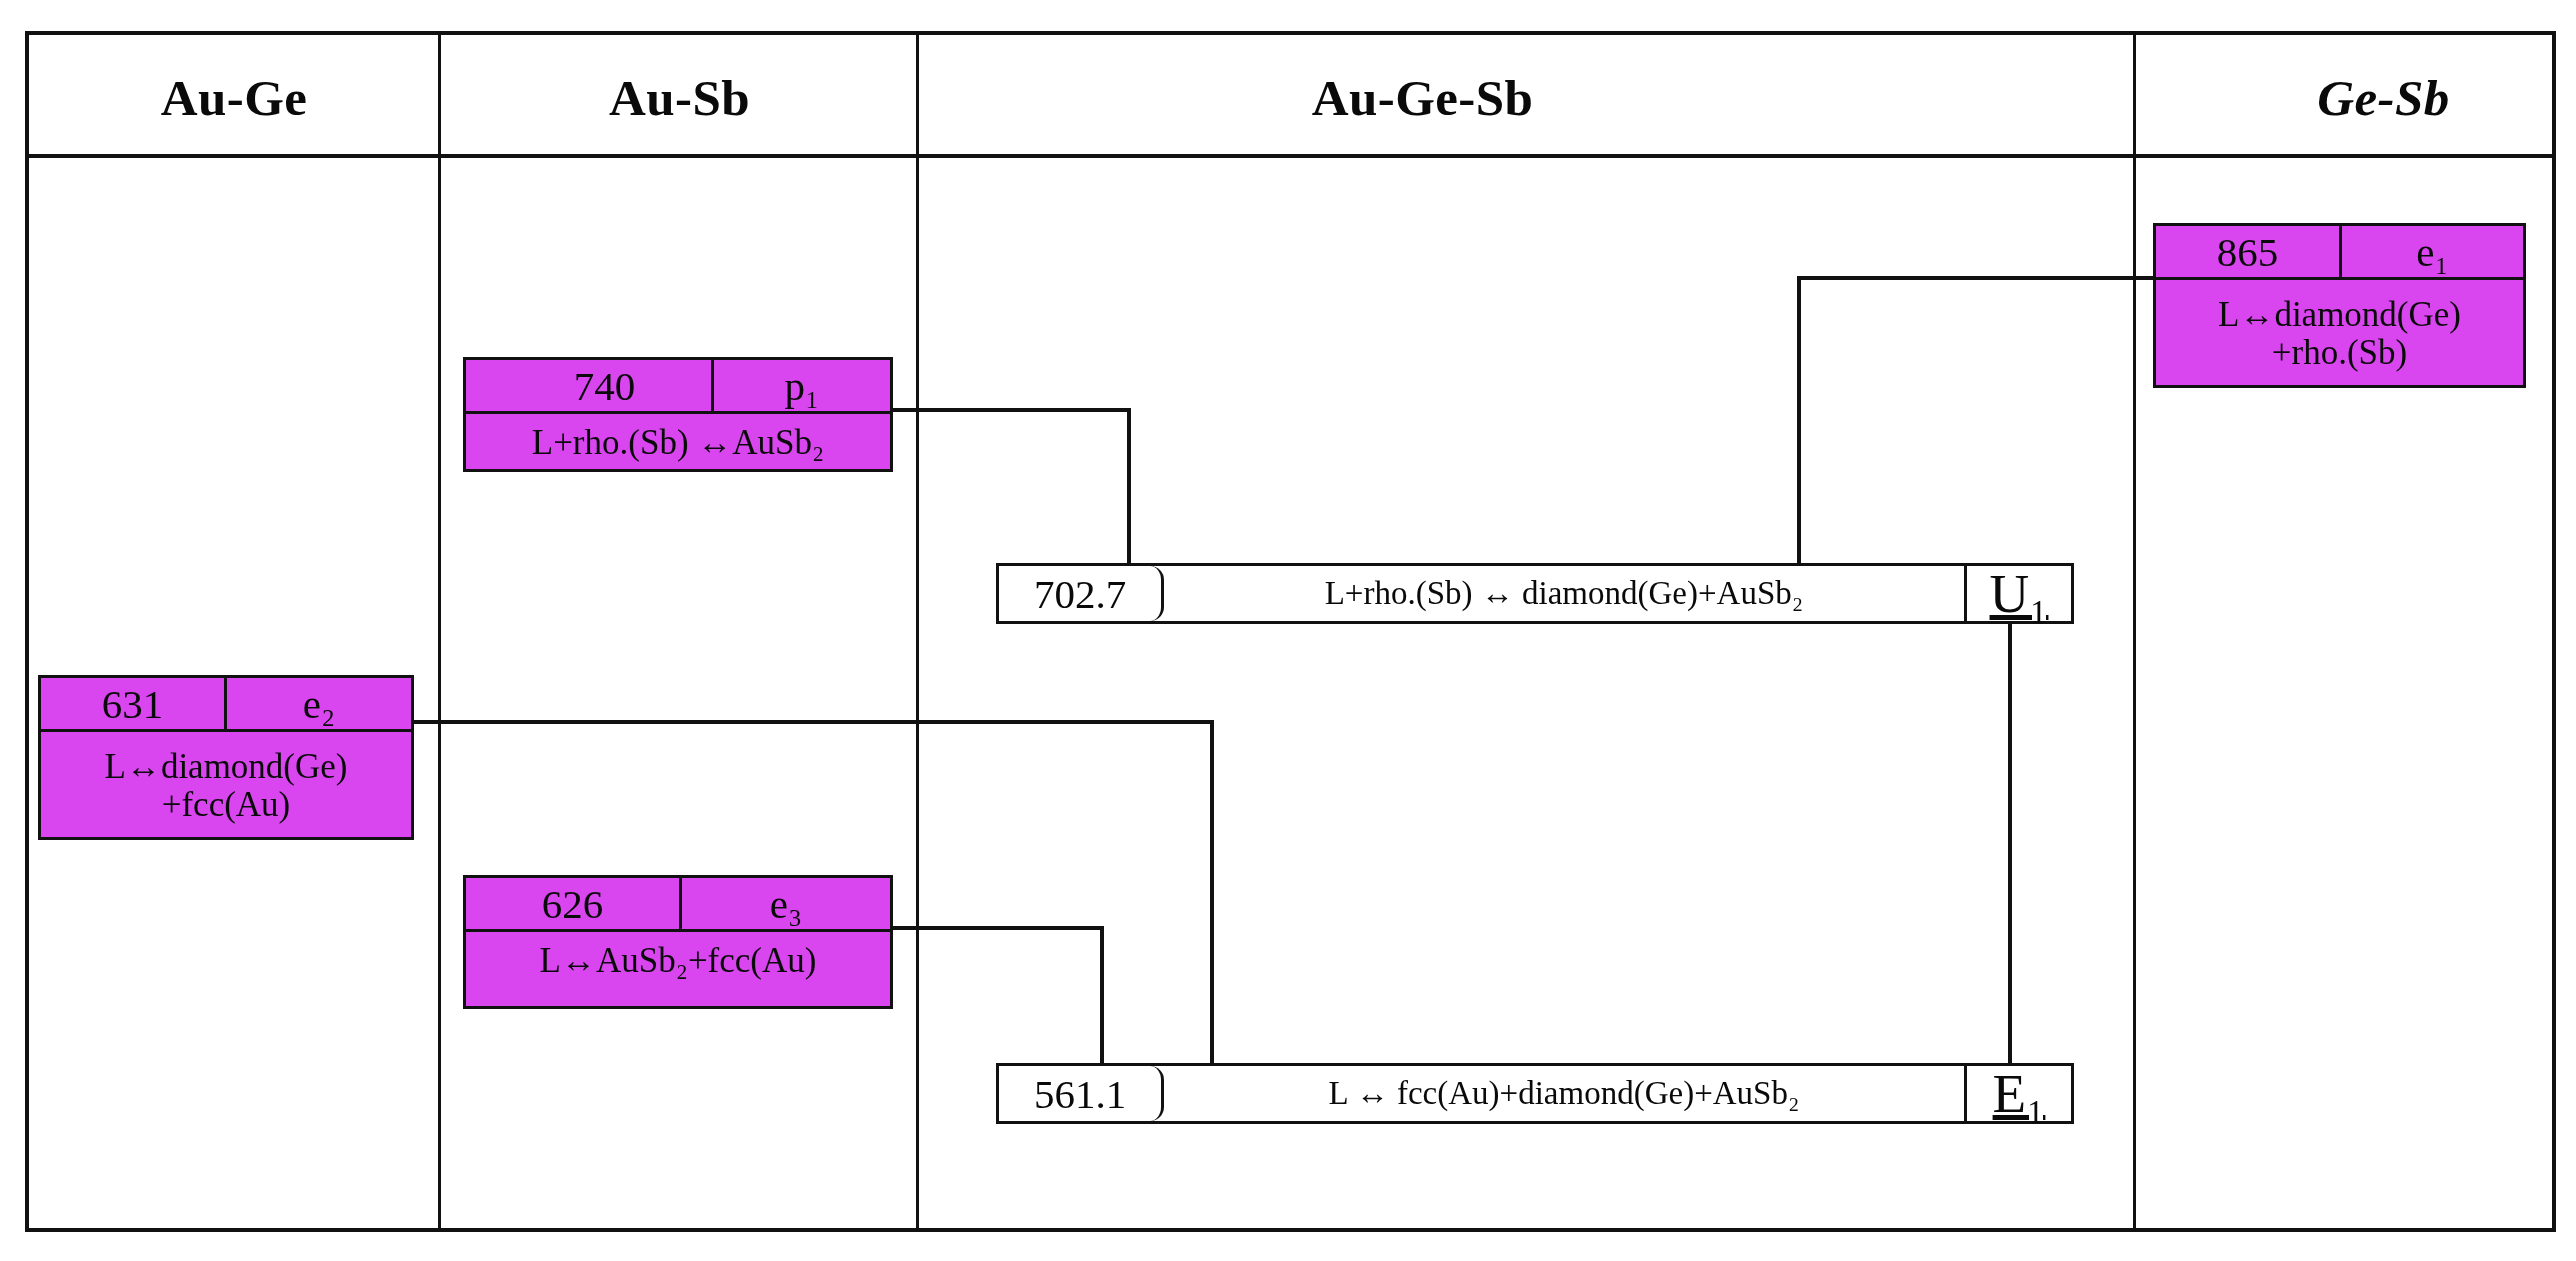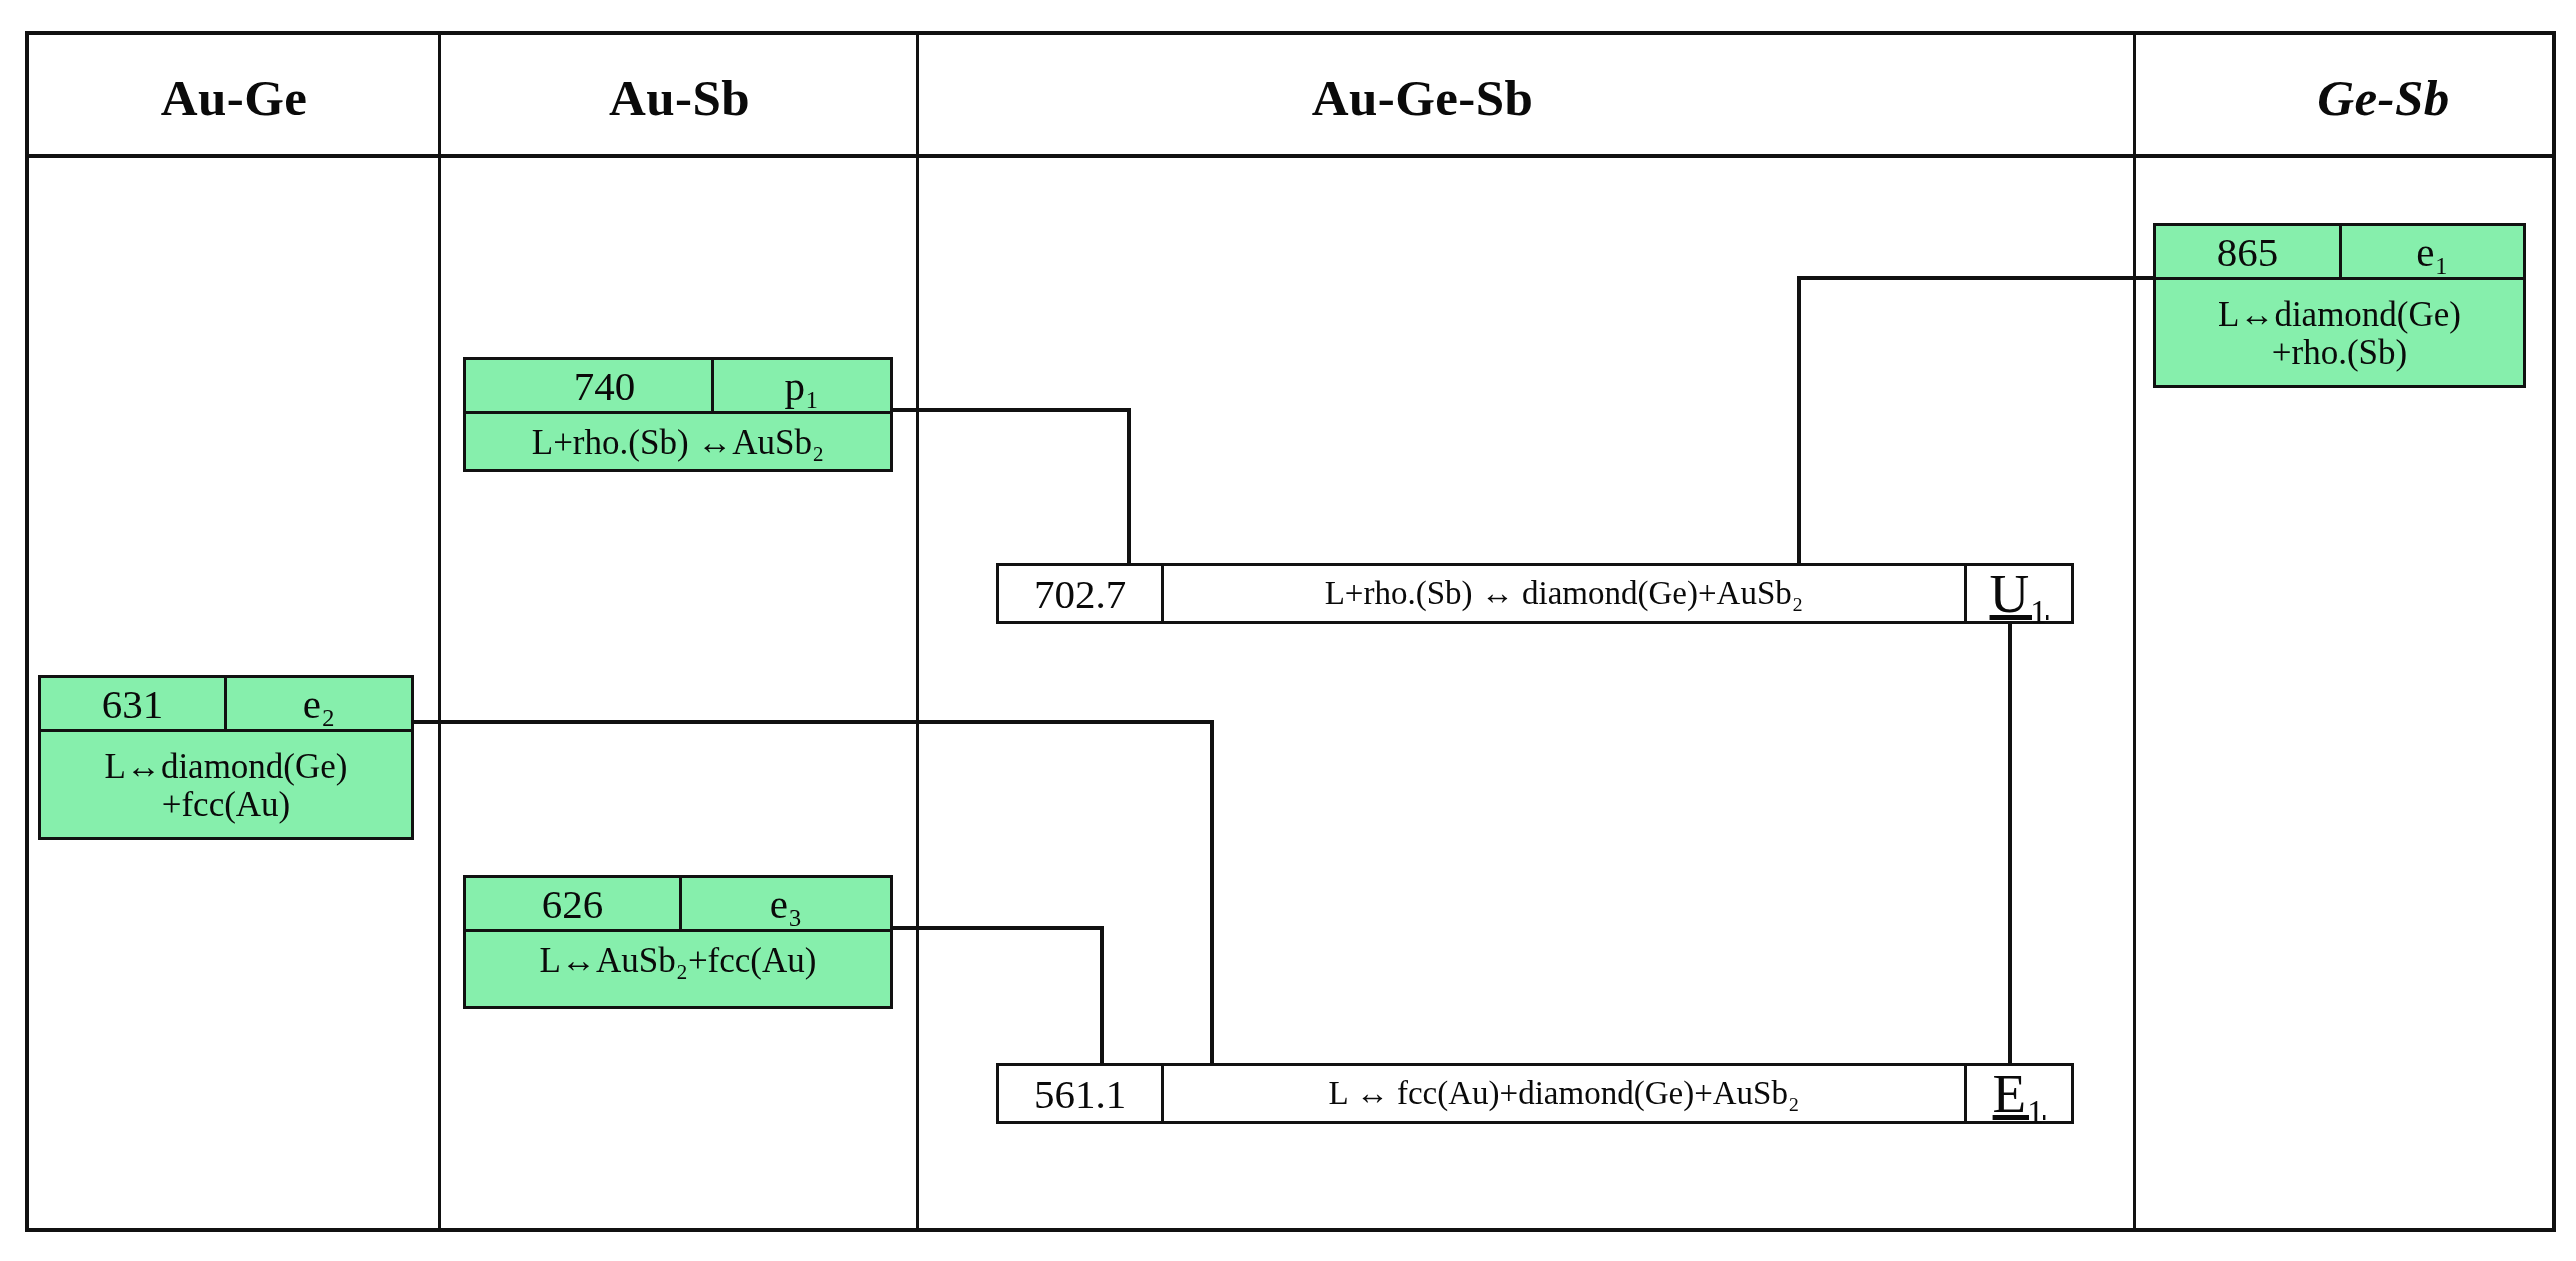--- a/index.html
+++ b/index.html
@@ -55,21 +55,21 @@
     position: absolute;
     width: 4.1px;
     background: #111111;
   }
 
   
   .rbox {
     position: absolute;
     box-sizing: border-box;
     border: 3.3px solid #111111;
-    background: #86efac;
+    background: #d946ef;
   }
   .rbox .toprow {
     display: flex;
     border-bottom: 3.3px solid #111111;
     height: 51px;
   }
   .rbox .temp {
     flex: 0 0 auto;
     display: flex;
     align-items: center;
@@ -107,20 +107,21 @@
     display: flex;
     height: 58px;
   }
   .rbox-inline .temp {
     display: flex;
     align-items: center;
     justify-content: center;
     border-right: 3.3px solid #111111;
     font-size: 41px;
     white-space: nowrap;
+    border-radius: 14px;
   }
   .rbox-inline .reaction {
     flex: 1 1 auto;
     display: flex;
     align-items: center;
     justify-content: center;
     font-size: 33px;
     white-space: nowrap;
   }
   .rbox-inline .label {

